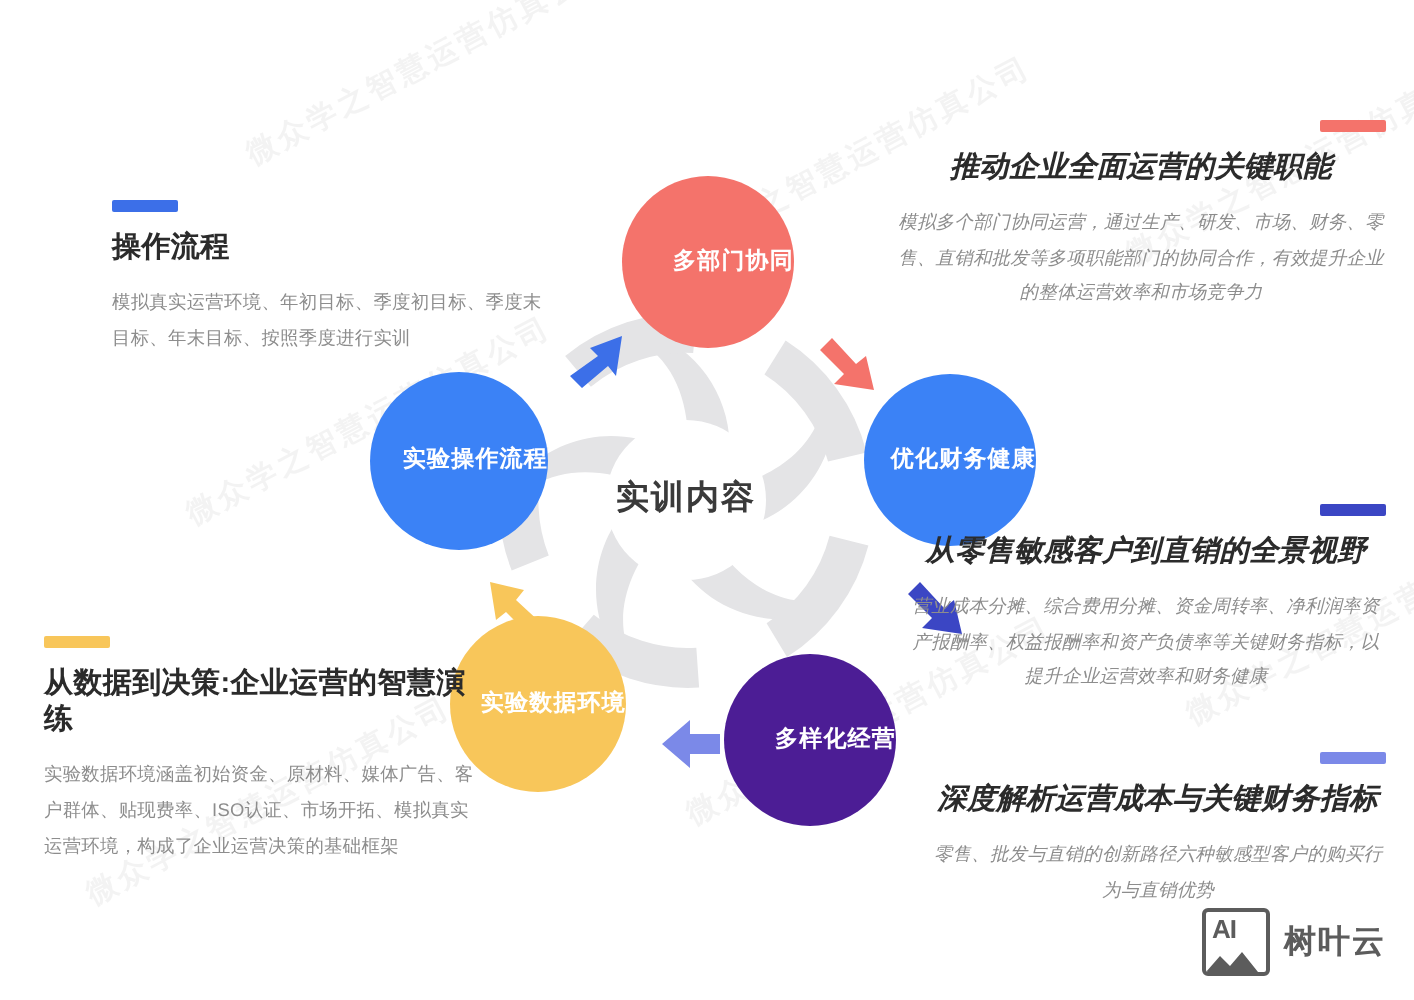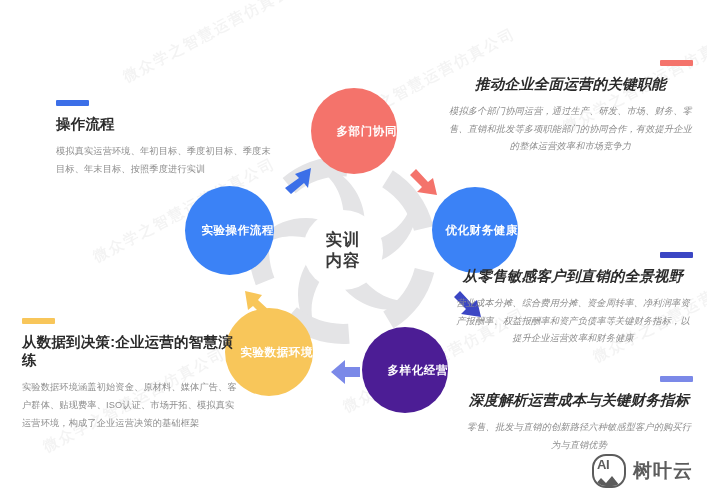--- a/index.html
+++ b/index.html
@@ -35,47 +35,47 @@
   .al-right .bar{margin-left:auto;}
 
   
   .circle{
     position:absolute;border-radius:50%;display:flex;
     align-items:center;justify-content:flex-end;color:#fff;
     font-size:11.5px;font-weight:bold;letter-spacing:.6px;
     text-align:center;line-height:1.3;
   }
   .center-label{
-    position:absolute;display:flex;flex-direction:column;
+    position:absolute;display:flex;flex-direction:row;
     align-items:center;justify-content:center;text-align:center;
     font-size:16.5px;font-weight:bold;color:#3a3a3a;line-height:1.28;
     letter-spacing:1px;
   }
 
   
   .pinwheel{position:absolute;left:243px;top:150px;width:200px;height:200px;}
 
   
   .arrow{position:absolute;}
 
   
   .logo{
     position:absolute;right:14px;bottom:12px;display:flex;
     align-items:center;gap:7px;
   }
   .logo-mark{
-    width:30px;height:30px;border:2.6px solid #5c5c5c;border-radius:14px;
+    width:30px;height:30px;border:2.6px solid #5c5c5c;border-radius:3px;
     position:relative;overflow:hidden;background:#fff;flex:none;
   }
   .logo-mark .ai{
     position:absolute;left:3px;top:1px;font-size:13px;font-weight:bold;
     color:#5c5c5c;letter-spacing:-.5px;font-family:"Liberation Sans",sans-serif;
   }
   .logo-text{
-    font-size:19px;font-weight:bold;color:#5c5c5c;letter-spacing:1px;
+    font-size:16px;font-weight:bold;color:#5c5c5c;letter-spacing:1px;
   }
 </style>
 </head>
 <body>
 
 <div class="stage">
 
   <div class="wm" style="left:90px;top:250px;">微众学之智慧运营仿真公司</div>
   <div class="wm" style="left:330px;top:120px;">微众学之智慧运营仿真公司</div>
   <div class="wm" style="left:560px;top:120px;">微众学之智慧运营仿真公司</div>

